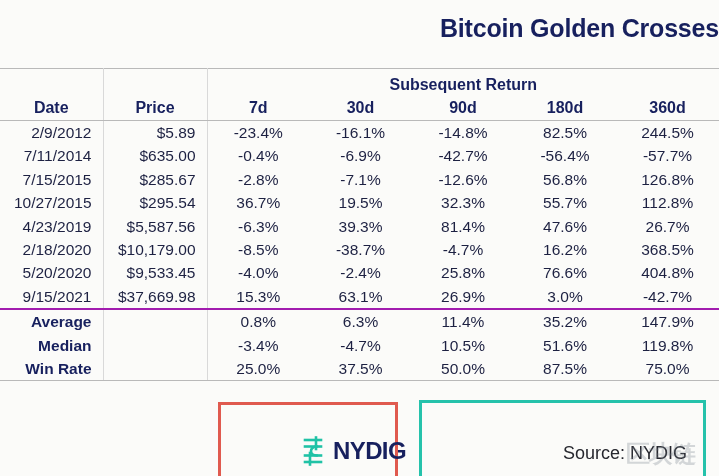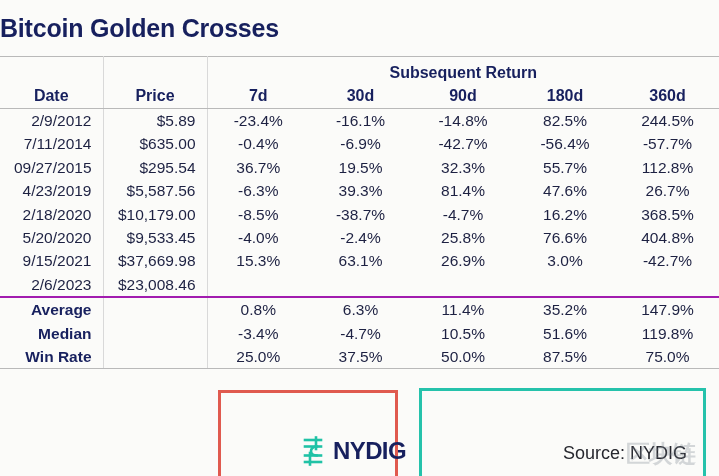--- a/index.html
+++ b/index.html
@@ -12,35 +12,35 @@
 
   body {
     background: #fbfbf9;
     font-family: "Liberation Sans", sans-serif;
     color: #1c1f3b;
     position: relative;
   }
 
   
   #chart-title {
-    text-align: left;
+    text-align: right;
     font-size: 25px;
     font-weight: bold;
     color: #17205e;
     letter-spacing: -0.2px;
     padding-top: 10px;
     height: 48px;
     line-height: 36px;
   }
 
   
   #table-wrap {
     position: absolute;
     left: 0;
-    top: 56px;
+    top: 68px;
     width: 719px;
     height: 365px;
   }
 
   table.grid {
     width: 719px;
     border-collapse: collapse;
     table-layout: fixed;
   }
 
@@ -229,21 +229,30 @@
         <tr>
           <td class="c-date vr-right">7/11/2014</td>
           <td class="c-price vr-right">$635.00</td>
           <td class="c-num">-0.4%</td>
           <td class="c-num">-6.9%</td>
           <td class="c-num">-42.7%</td>
           <td class="c-num">-56.4%</td>
           <td class="c-num">-57.7%</td>
         </tr>
         <tr>
-          <td class="c-date vr-right">09/27/2015</td>
+          <td class="c-date vr-right">7/15/2015</td>
+          <td class="c-price vr-right">$285.67</td>
+          <td class="c-num">-2.8%</td>
+          <td class="c-num">-7.1%</td>
+          <td class="c-num">-12.6%</td>
+          <td class="c-num">56.8%</td>
+          <td class="c-num">126.8%</td>
+        </tr>
+        <tr>
+          <td class="c-date vr-right">10/27/2015</td>
           <td class="c-price vr-right">$295.54</td>
           <td class="c-num">36.7%</td>
           <td class="c-num">19.5%</td>
           <td class="c-num">32.3%</td>
           <td class="c-num">55.7%</td>
           <td class="c-num">112.8%</td>
         </tr>
         <tr>
           <td class="c-date vr-right">4/23/2019</td>
           <td class="c-price vr-right">$5,587.56</td>
@@ -272,29 +281,20 @@
           <td class="c-num">404.8%</td>
         </tr>
         <tr>
           <td class="c-date vr-right">9/15/2021</td>
           <td class="c-price vr-right">$37,669.98</td>
           <td class="c-num">15.3%</td>
           <td class="c-num">63.1%</td>
           <td class="c-num">26.9%</td>
           <td class="c-num">3.0%</td>
           <td class="c-num">-42.7%</td>
-        </tr>
-        <tr>
-          <td class="c-date vr-right">2/6/2023</td>
-          <td class="c-price vr-right">$23,008.46</td>
-          <td class="c-num"></td>
-          <td class="c-num"></td>
-          <td class="c-num"></td>
-          <td class="c-num"></td>
-          <td class="c-num"></td>
         </tr>
         <tr class="summary-row first-summary">
           <td class="c-date vr-right">Average</td>
           <td class="c-price vr-right"></td>
           <td class="c-num">0.8%</td>
           <td class="c-num">6.3%</td>
           <td class="c-num">11.4%</td>
           <td class="c-num">35.2%</td>
           <td class="c-num">147.9%</td>
         </tr>

